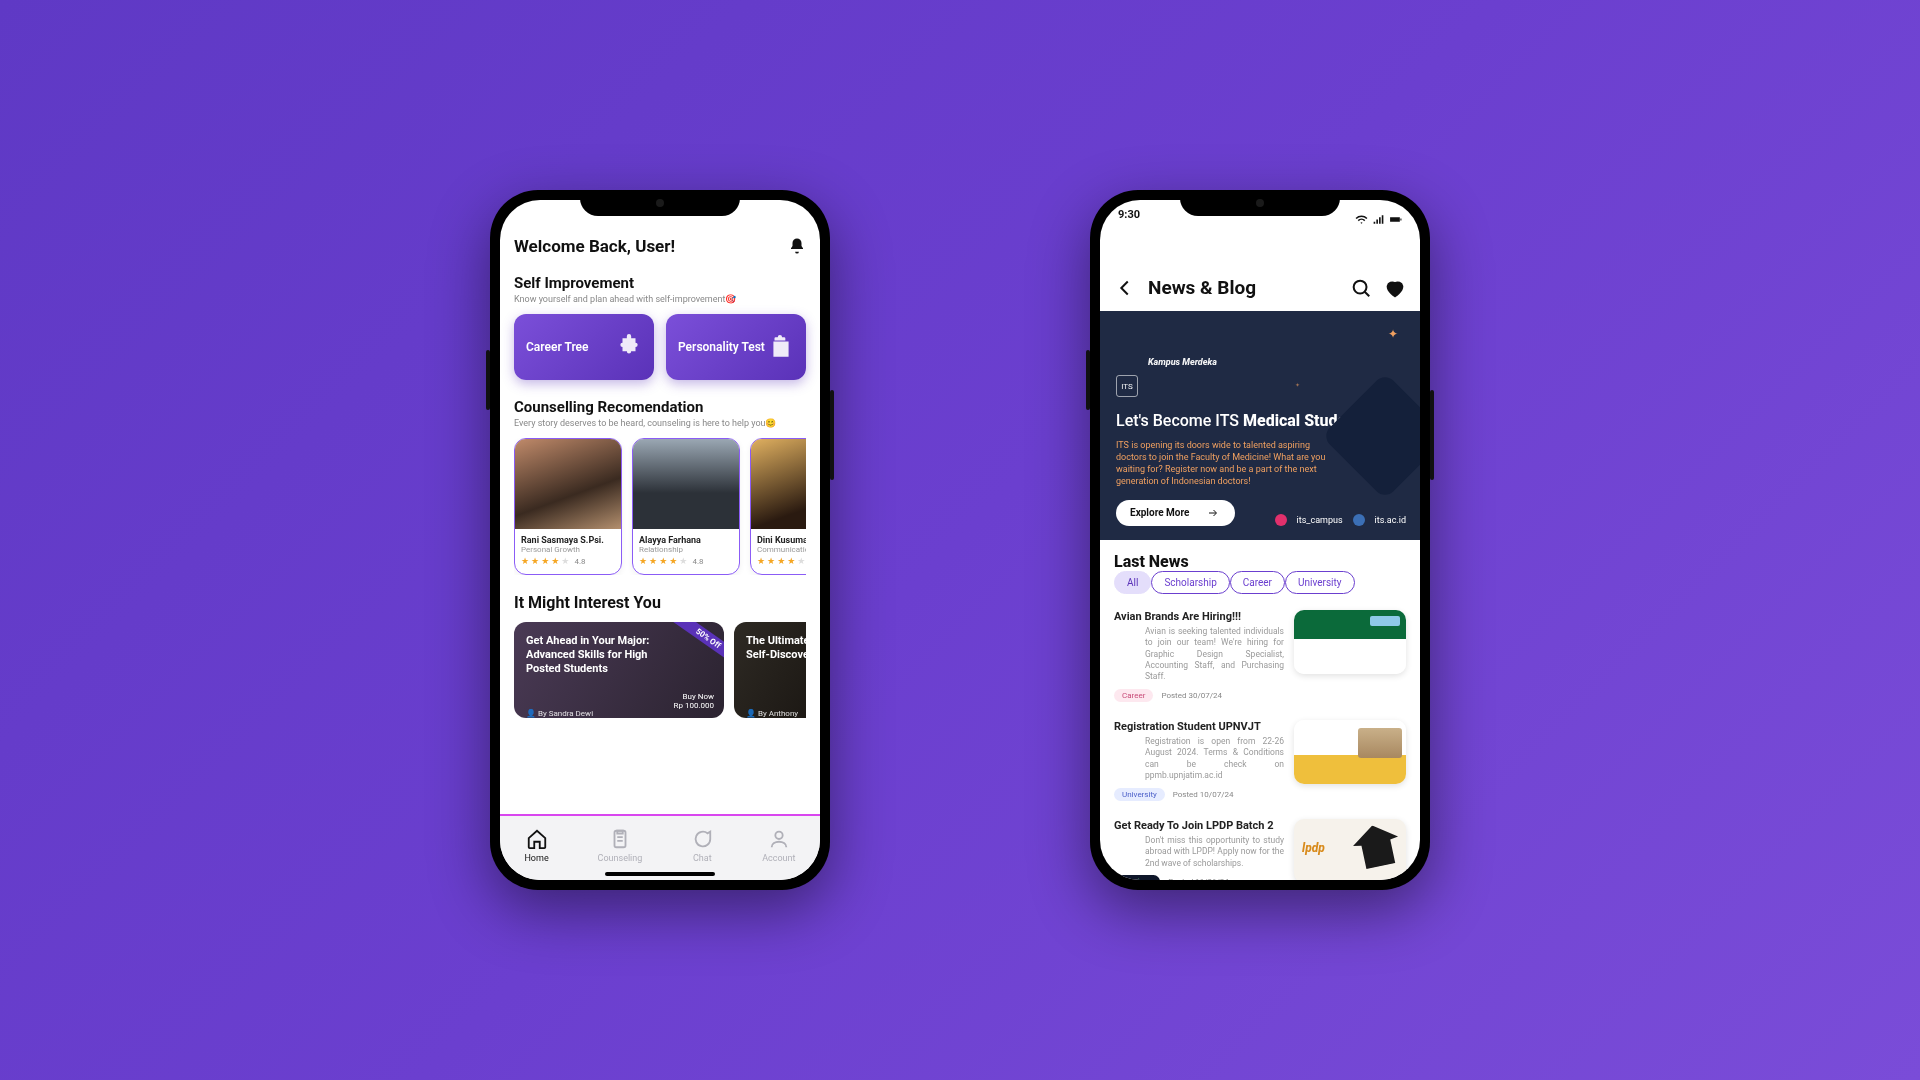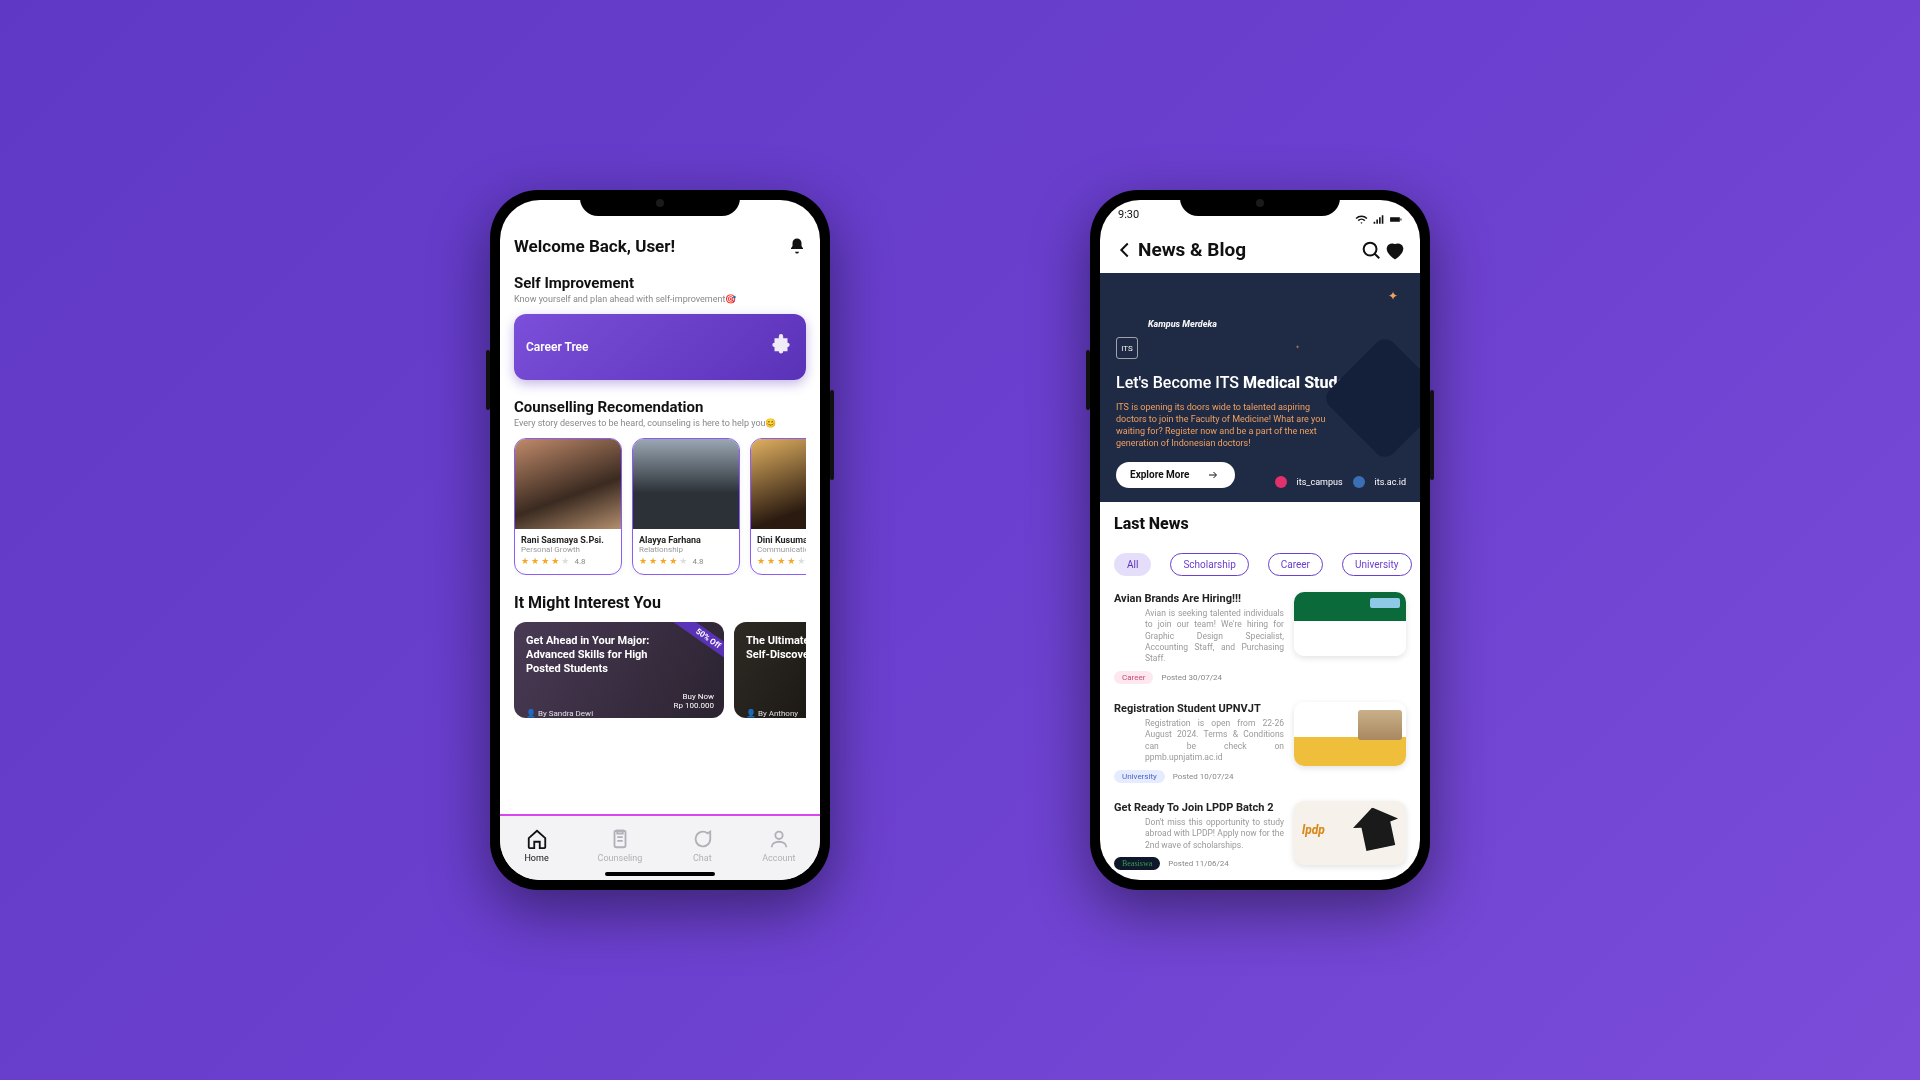--- a/index.html
+++ b/index.html
@@ -95,25 +95,25 @@
     display:flex; justify-content:space-around; align-items:center;
     padding-bottom:6px;
   }
   .tab{ display:flex; flex-direction:column; align-items:center; gap:3px; color:#b0b0b8; }
   .tab.active{ color:#111; }
   .tab svg{ width:22px; height:22px; fill:none; stroke:currentColor; stroke-width:2; }
   .tab span{ font-size:9px; }
   .home-ind{ position:absolute; bottom:4px; left:50%; transform:translateX(-50%); width:110px; height:4px; background:#000; border-radius:3px; }
 
   
-  #news .statusbar{ height:30px; padding:8px 18px 0; display:flex; justify-content:space-between; font-size:11px; font-weight:400; color:#111;}
+  #news .statusbar{ height:30px; padding:8px 18px 0; display:flex; justify-content:space-between; font-size:11px; font-weight:700; color:#111;}
   #news .statusbar .ri{ display:flex; gap:4px; align-items:center; }
   #news .statusbar svg{ width:13px; height:13px; fill:#111; }
 
-  #news .header{ display:flex; align-items:center; gap:2px; padding:8px 14px 12px; }
+  #news .header{ display:flex; align-items:center; gap:12px; padding:8px 14px 12px;margin-top:38px; }
   #news .header .spacer{flex:1;}
   #news .header svg{ width:22px; height:22px; stroke:#111; fill:none; stroke-width:2.2; }
   #news .header .heart{ fill:#111; stroke:#111; }
 
   .hero{
     background:#1f2a44; color:#fff; padding:16px 16px 14px; position:relative;
     overflow:hidden;
   }
   .logos{ display:flex; gap:10px; align-items:center; font-size:9px; opacity:.95; margin-bottom:14px;}
   .logos .sq{ width:22px; height:22px; border:1px solid rgba(255,255,255,.6); border-radius:3px; display:flex; align-items:center; justify-content:center; font-size:8px;margin-top:48px;}
@@ -126,21 +126,21 @@
   }
   .explore svg{width:16px;height:12px;stroke:#111;fill:none;stroke-width:2;}
   .socials{position:absolute; right:14px; bottom:14px; display:flex; gap:10px; font-size:9px; align-items:center;}
   .socials .ic{width:12px;height:12px;border-radius:50%;background:#e1306c;}
   .socials .ic.web{background:#3b6fb5;}
   .sparkle{position:absolute; color:#f0a060; font-size:12px;}
   .sp1{top:16px; right:22px;} .sp2{top:70px; right:120px; opacity:.6; font-size:6px;}
   .diamond{position:absolute; right:-10px; top:80px; width:90px; height:90px; background:#14203a; transform:rotate(45deg); border-radius:12px;}
 
   .body{ padding:12px 14px; }
-  .chips{ display:flex; gap:19px; margin:20px 0 12px; }
+  .chips{ display:flex; gap:0; margin:0 0 12px; }
   .chip{ font-size:10px; padding:5px 12px; border-radius:14px; border:1px solid #6b3fcf; color:#6b3fcf; background:#fff;}
   .chip.active{ background:#e4defb; border-color:#e4defb; color:#5a32b8;}
 
   .news-item{ display:flex; gap:10px; padding:4px 0 14px; border-bottom:0; }
   .news-text{ flex:1; }
   .news-title{ font-size:11px; font-weight:700; color:#222; }
   .news-desc{ font-size:8.5px; color:#9a9a9a; line-height:1.35; margin-top:3px; text-align:justify;margin-left:31px;}
   .meta{ display:flex; gap:8px; align-items:center; margin-top:6px;}
   .pill{ font-size:8px; padding:2px 8px; border-radius:10px;}
   .pill.career{ background:#fde8ef; color:#c84b78;}
@@ -176,20 +176,26 @@
       <div class="section">
         <div class="h2">Self Improvement</div>
         <div class="sub">Know yourself and plan ahead with self-improvement🎯</div>
         <div class="tiles">
           <div class="tile">
             <span>Career Tree</span>
             <svg viewBox="0 0 24 24">
                 <path d="M10 2a2 2 0 0 1 4 0v2h4v4a2 2 0 0 1 0 4v4h-4a2 2 0 0 1-4 0H6v-4a2 2 0 0 1 0-4V4h4z"></path>
               </svg>
           </div>
+          <div class="tile">
+            <span>Personality Test</span>
+            <svg viewBox="0 0 24 24">
+                <path d="M7 3h2a2 2 0 0 1 4 0h2a1 1 0 0 1 1 1v2H6V4a1 1 0 0 1 1-1zm-2 4h14v14H5zM8 11h8v1H8zm0 3h8v1H8zm0 3h5v1H8z"></path>
+              </svg>
+          </div>
         </div>
       </div>
 
       <div class="section">
         <div class="h2">Counselling Recomendation</div>
         <div class="sub">Every story deserves to be heard, counseling is here to help you😊</div>
         <div class="cards">
           <div class="card">
             <div class="portrait p1"></div>
             <div class="card-body">

